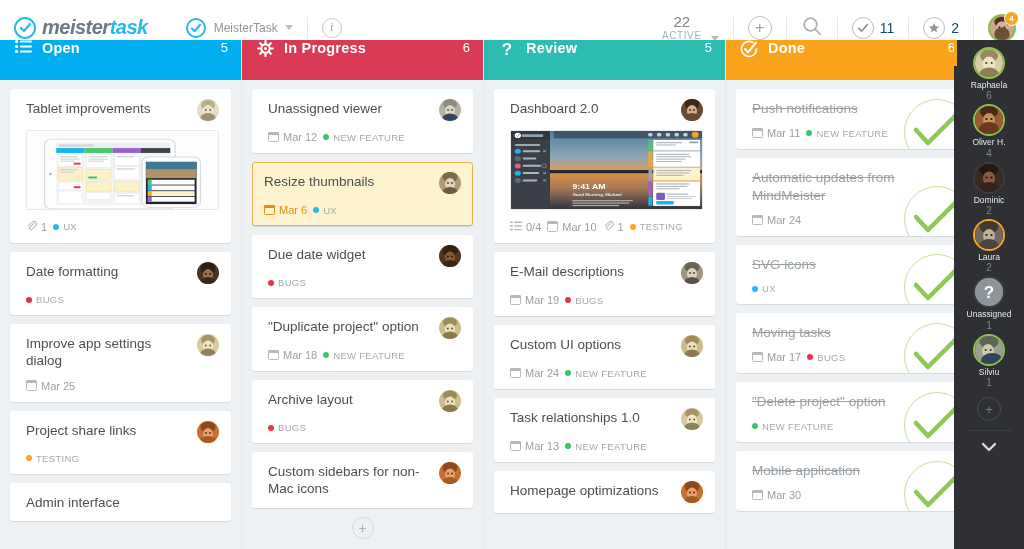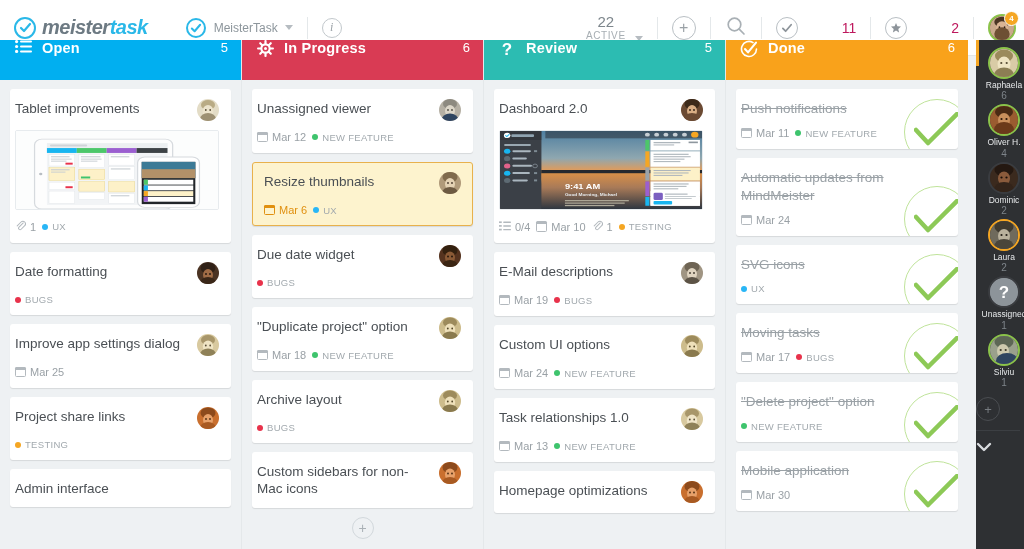--- a/index.html
+++ b/index.html
@@ -53,21 +53,21 @@
   .active-lbl { font-size:10px; color:#a7aeb3; letter-spacing:0.6px; margin-top:2px;text-decoration:underline; }
   .active-grp { display:flex; align-items:flex-end; }
 
   .icon-circle {
     width:22px;height:22px;border-radius:50%;border:1.5px solid #b9bfc4;
     display:flex;align-items:center;justify-content:center;
   }
   .plus-icon { width:24px;height:24px;border-radius:50%;border:1.5px solid #b9bfc4;
     display:flex;align-items:center;justify-content:center; color:#9aa1a6; font-size:16px; line-height:1;}
   .count-grp { display:flex; align-items:center; gap:6px; }
-  .count-num { font-size:14px; color:#be185d;margin-left:38px; }
+  .count-num { font-size:14px; color:#0c4a6e; }
 
   .avatar-top {
     width:28px;height:28px;border-radius:50%;
     border:2px solid #8bc34a; position:relative; overflow:visible;
     background:#6b4a33;
   }
   .avatar-top .face { width:100%;height:100%;border-radius:50%; overflow:hidden; }
   .badge-top {
     position:absolute; right:-5px; top:-5px; width:15px;height:15px;border-radius:50%;
     background:#f5a623; color:#fff; font-size:8px; display:flex;align-items:center;justify-content:center;
@@ -84,21 +84,21 @@
   }
   .col-head .hicon { width:20px; display:flex; align-items:center; justify-content:center; margin-right:9px; }
   .col-title { font-size:14.5px; font-weight:bold; letter-spacing:0.2px; }
   .col-count { margin-left:auto; font-size:13px; }
   .col-body { flex:1; padding:9px 10px 0 10px; overflow:hidden; }
 
   
   .card {
     background:#fff; border-radius:3px; margin-bottom:9px;
     box-shadow:0 1px 1px rgba(0,0,0,0.10);
-    padding:11px 12px 10px 5px; position:relative; overflow:hidden;
+    padding:11px 12px 10px 16px; position:relative; overflow:hidden;
   }
   .card.highlight { background:#fdf3ce; border:1px solid #e8b14c; padding:10px 11px 9px 11px; }
   .card-top { display:flex; align-items:flex-start; }
   .card-title {
     font-size:13.5px; color:#4a4f54; line-height:1.28; flex:1; padding-right:8px;
     font-weight:400;
   }
   .card.done .card-title { color:#9aa1a6; text-decoration:line-through; }
   .card-avatar {
     width:22px;height:22px;border-radius:50%;flex:0 0 22px; overflow:hidden; margin-top:-1px;
@@ -124,22 +124,22 @@
   .check-big svg { position:absolute; left:9px; top:12px; }
 
   .add-btn {
     width:22px;height:22px;border-radius:50%;border:1px solid #d2d8dc;
     color:#aab1b6; font-size:14px; line-height:1; display:flex;align-items:center;justify-content:center;
     margin:4px auto 0 auto; background:#eef1f3;
   }
 
   
   .sidebar {
-    position:absolute; right:0; top:40px; width:48px; height:509px;
-    background:#2e3033; display:flex; flex-direction:column; align-items:flex-start;
+    position:absolute; right:0; top:40px; width:70px; height:509px;
+    background:#2e3033; display:flex; flex-direction:column; align-items:center;
     padding-top:7px; overflow:hidden;
   }
   .sb-item { width:56px; display:flex; flex-direction:column; align-items:center; margin-bottom:2px; }
   .sb-av {
     width:32px;height:32px;border-radius:50%; border:2px solid transparent; overflow:hidden;
     display:flex;align-items:center;justify-content:center;
   }
   .sb-name { font-size:8.5px; color:#e6e8ea; margin-top:2px; line-height:1.1; }
   .sb-count { font-size:10px; color:#7e848a; line-height:1.2; }
   .sb-add { width:24px;height:24px;border-radius:50%;border:1px solid #4a4d51; color:#777c81;

